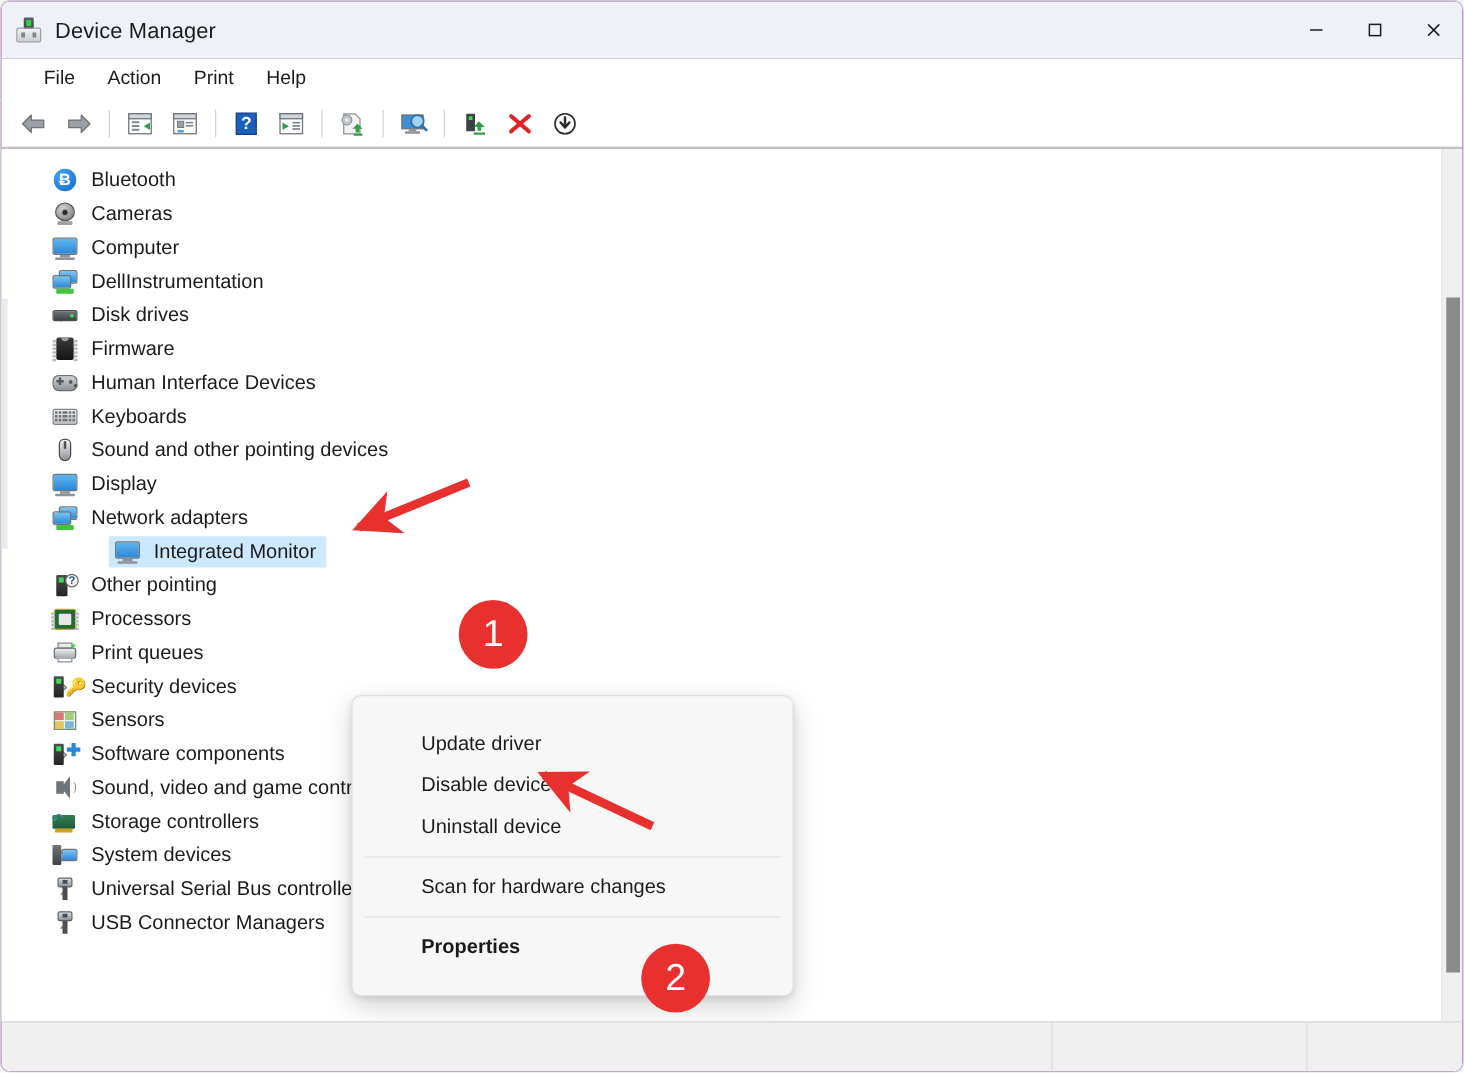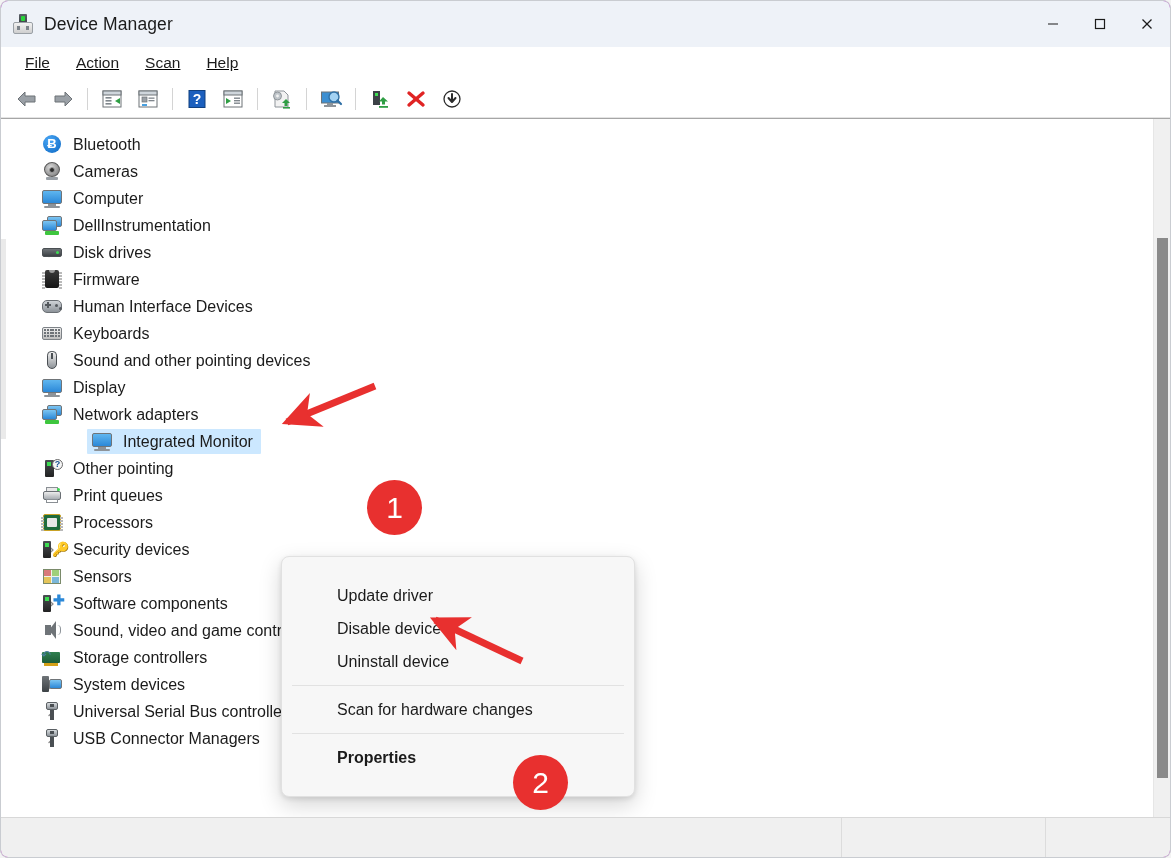--- a/index.html
+++ b/index.html
@@ -66,23 +66,22 @@
     display: flex; align-items: center; justify-content: center;
     color: #1b1b1b;
   }
   .winbtn svg { display: block; }
 
   
   .menubar {
     height: 33px; flex: 0 0 33px;
     background: #ffffff;
     display: flex; align-items: center;
-    padding-left: 14px;
+    padding-left: 24px;
     border-bottom: 1px solid #ffffff;
-    text-decoration: underline;
   }
   .menu-item {
     font-size: 15.5px; color: #1b1b1b;
     padding: 3px 10px; margin-right: 6px;
     border-radius: 3px;
   }
 
   
   .toolbar {
     height: 38px; flex: 0 0 38px;
@@ -369,21 +368,21 @@
               <line x1="2.5" y1="2.5" x2="11.5" y2="11.5" stroke="currentColor" stroke-width="1.2"></line>
               <line x1="11.5" y1="2.5" x2="2.5" y2="11.5" stroke="currentColor" stroke-width="1.2"></line>
             </svg>
         </div>
       </div>
     </div>
 
     <div class="menubar">
       <div class="menu-item">File</div>
       <div class="menu-item">Action</div>
-      <div class="menu-item">Scan</div>
+      <div class="menu-item">Print</div>
       <div class="menu-item">Help</div>
     </div>
 
     <div class="toolbar">
 
       <div class="tb-btn">
         <svg width="24" height="20" viewBox="0 0 24 20">
           <path d="M10 3 L3 10 L10 17 L10 13 L20 13 L20 7 L10 7 Z" fill="#9aa0a6" stroke="#6d7277" stroke-width="1" stroke-linejoin="round"></path>
         </svg>
       </div>
@@ -686,34 +685,20 @@
             </div>
             <div class="label">Other pointing</div>
           </div>
           <div class="row">
             <div class="chev">
               <svg width="12" height="12" viewBox="0 0 12 12">
                 <path d="M4 2.5 L8 6 L4 9.5" fill="none" stroke="currentColor" stroke-width="1.4" stroke-linecap="round" stroke-linejoin="round"></path>
               </svg>
             </div>
             <div class="ico">
-              <div class="printer-top"></div>
-              <div class="printer-body"></div>
-              <div class="printer-out"></div>
-              <div class="printer-led"></div>
-            </div>
-            <div class="label">Print queues</div>
-          </div>
-          <div class="row">
-            <div class="chev">
-              <svg width="12" height="12" viewBox="0 0 12 12">
-                <path d="M4 2.5 L8 6 L4 9.5" fill="none" stroke="currentColor" stroke-width="1.4" stroke-linecap="round" stroke-linejoin="round"></path>
-              </svg>
-            </div>
-            <div class="ico">
               <div class="cpu-body"></div>
               <div class="cpu-core"></div>
               <div class="chip-pins">
                 <i style="left:0px;top:2px"></i>
                 <i style="left:19px;top:2px"></i>
                 <i style="left:0px;top:5px"></i>
                 <i style="left:19px;top:5px"></i>
                 <i style="left:0px;top:8px"></i>
                 <i style="left:19px;top:8px"></i>
                 <i style="left:0px;top:11px"></i>
@@ -724,20 +709,34 @@
             </div>
             <div class="label">Processors</div>
           </div>
           <div class="row">
             <div class="chev">
               <svg width="12" height="12" viewBox="0 0 12 12">
                 <path d="M4 2.5 L8 6 L4 9.5" fill="none" stroke="currentColor" stroke-width="1.4" stroke-linecap="round" stroke-linejoin="round"></path>
               </svg>
             </div>
             <div class="ico">
+              <div class="printer-top"></div>
+              <div class="printer-body"></div>
+              <div class="printer-out"></div>
+              <div class="printer-led"></div>
+            </div>
+            <div class="label">Print queues</div>
+          </div>
+          <div class="row">
+            <div class="chev">
+              <svg width="12" height="12" viewBox="0 0 12 12">
+                <path d="M4 2.5 L8 6 L4 9.5" fill="none" stroke="currentColor" stroke-width="1.4" stroke-linecap="round" stroke-linejoin="round"></path>
+              </svg>
+            </div>
+            <div class="ico">
               <div class="tower" style="left:2px;width:8px"></div>
               <div class="tower-led" style="left:4px"></div>
               <div class="key-glyph">🔑</div>
             </div>
             <div class="label">Security devices</div>
           </div>
           <div class="row">
             <div class="chev">
               <svg width="12" height="12" viewBox="0 0 12 12">
                 <path d="M4 2.5 L8 6 L4 9.5" fill="none" stroke="currentColor" stroke-width="1.4" stroke-linecap="round" stroke-linejoin="round"></path>

